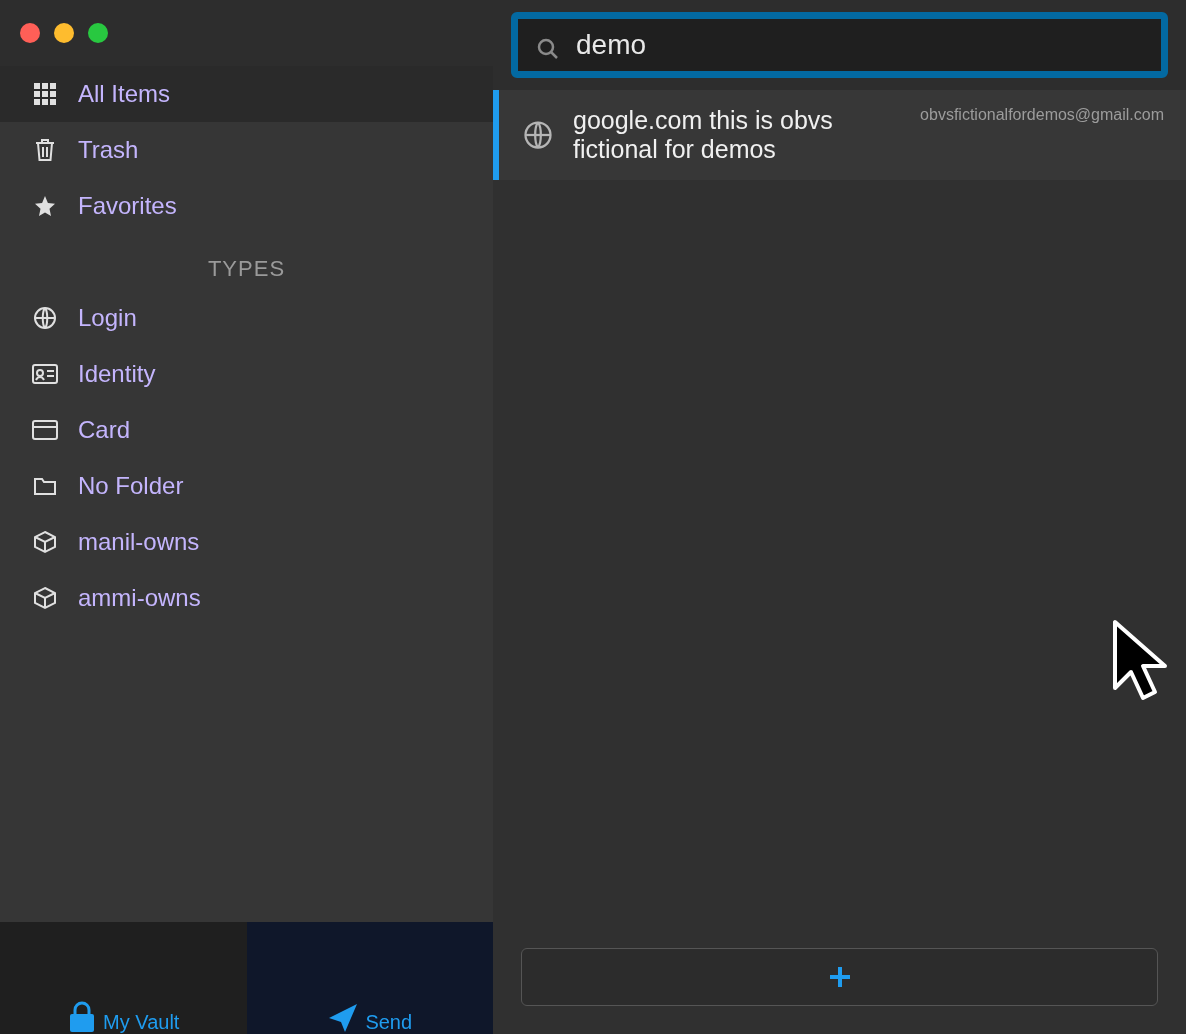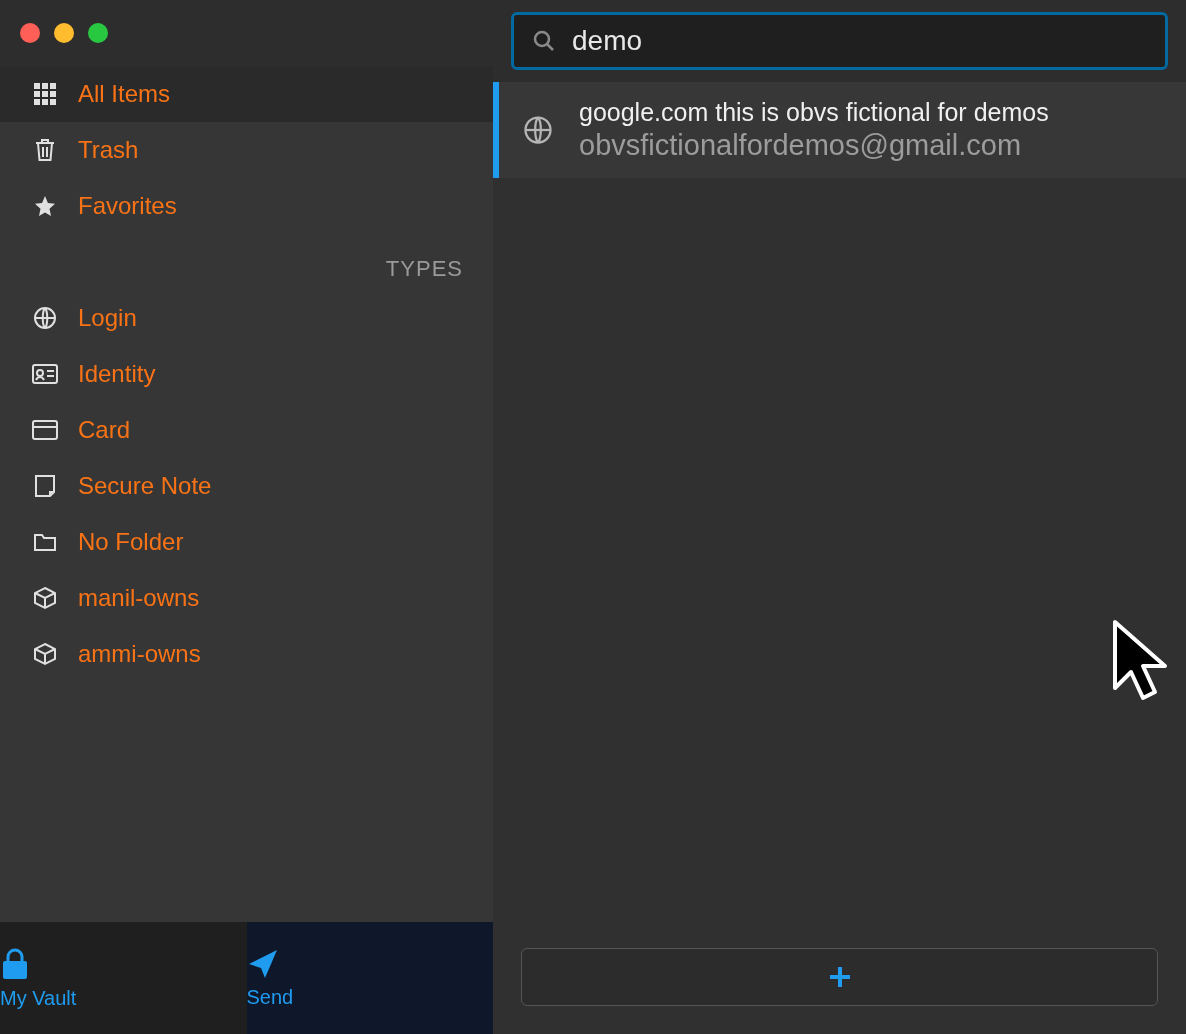--- a/index.html
+++ b/index.html
@@ -8,52 +8,52 @@
 
   
   .sidebar { width:493px; display:flex; flex-direction:column; background:#363636; }
   .titlebar { height:66px; display:flex; align-items:center; padding-left:20px; gap:14px; background:#2d2d2d; }
   .traffic { width:20px; height:20px; border-radius:50%; }
   .traffic.red { background:#ff5f57; }
   .traffic.yellow { background:#febc2e; }
   .traffic.green { background:#28c840; }
 
   .nav { flex:1; overflow:auto; background:#363636; padding-top:0; }
-  .nav-item { display:flex; align-items:center; gap:18px; padding:14px 30px; font-size:24px; color:#f97316; cursor:pointer; }
+  .nav-item { display:flex; align-items:center; gap:18px; padding:14px 30px; font-size:24px; color:#c4b5fd; cursor:pointer; }
   .nav-item.active { background:#2a2a2a; }
   .nav-item .icon { width:30px; display:inline-flex; justify-content:center; color:#e0e0e0; }
-  .nav-header { display:flex; align-items:center; justify-content:flex-end; padding:22px 30px 8px 30px; font-size:22px; letter-spacing:1px; color:#9a9a9a; }
+  .nav-header { display:flex; align-items:center; justify-content:center; padding:22px 30px 8px 30px; font-size:22px; letter-spacing:1px; color:#9a9a9a; }
   .add-btn { color:#9a9a9a; font-size:24px; cursor:pointer; padding:4px 8px; }
 
   .sidebar-tabs { display:flex; height:112px; background:#2b2b2b; }
-  .sidebar-tab { flex:1; display:flex; flex-direction:column; align-items:flex-start; justify-content:center; gap:6px; color:#8a8a8a; cursor:pointer; }
+  .sidebar-tab { flex:1; display:flex; flex-direction:row; align-items:flex-end; justify-content:center; gap:6px; color:#8a8a8a; cursor:pointer; }
   .sidebar-tab.active { background:#222; color:#1f9cef; }
   .sidebar-tab .tab-icon { font-size:32px; }
   .sidebar-tab .tab-label { font-size:20px; }
   .sidebar-tab.active .tab-label { color:#1f9cef; }
   .sidebar-tab:not(.active) .tab-icon, .sidebar-tab:not(.active) .tab-label { color:#b0b0b0; }
   .sidebar-tab.send .tab-icon { color:#1f9cef; }
   .sidebar-tab.send .tab-label { color:#1f9cef; }
   
   .sidebar-tab.vault.active { background:#1f1f1f; }
   .sidebar-tab.send { background:#0f172a; }
 
   
   .main { flex:1; display:flex; flex-direction:column; background:#303030; position:relative; }
   .search-wrap { padding:12px 18px 12px 18px; background:#2d2d2d; }
-  .search { display:flex; align-items:center; gap:16px; background:#1f1f1f; border:3px solid #0369a1; border-radius:6px; padding:10px 18px; }
+  .search { display:flex; align-items:flex-end; gap:16px; background:#1f1f1f; border:7px solid #0369a1; border-radius:6px; padding:10px 18px; }
   .search .icon { color:#8a8a8a; font-size:26px; }
   .search input { flex:1; background:transparent; border:none; outline:none; color:#e8e8e8; font-size:28px; }
 
   .list { flex:1; overflow:auto; background:#303030; }
   .list-item { display:flex; align-items:center; gap:20px; padding:16px 22px 16px 24px; background:#373737; border-left:6px solid #1f9cef; cursor:pointer; }
   .list-item .item-icon { color:#b5b5b5; width:36px; text-align:center; }
-  .list-item .item-text { display:flex; flex-direction:column; gap:2px; }
+  .list-item .item-text { display:flex; flex-direction:row; gap:2px; }
   .list-item .item-title { color:#f0f0f0; font-size:25px; }
-  .list-item .item-sub { color:#9c9c9c; font-size:29px; }
+  .list-item .item-sub { color:#9c9c9c; font-size:16px; }
 
   .cursor { position:absolute; left:616px; top:618px; pointer-events:none; }
 
   .add-bar { padding:20px 28px 28px 28px; background:#303030; }
   .add-big { width:100%; height:58px; border:1px solid #555; border-radius:6px; background:#2c2c2c; display:flex; align-items:center; justify-content:center; color:#1f9cef; font-size:30px; cursor:pointer; }
 
   svg { display:block; }
 </style>
 </head>
 <body>
@@ -139,29 +139,20 @@
       <div class="nav-item">
         <span class="icon">
           <svg width="26" height="20" viewBox="0 0 26 20" fill="none" stroke="currentColor" stroke-width="2">
               <rect x="1" y="1" width="24" height="18" rx="2"></rect>
               <line x1="1" y1="7" x2="25" y2="7"></line>
             </svg>
         </span>
         <span>Card</span>
       </div>
 
-      <div class="nav-item">
-        <span class="icon">
-          <svg width="22" height="24" viewBox="0 0 22 24" fill="none" stroke="currentColor" stroke-width="2">
-              <path d="M2 2h18v16l-4 4H2z"></path>
-              <path d="M16 22v-4h4"></path>
-            </svg>
-        </span>
-        <span>Secure Note</span>
-      </div>
 
 
       <div class="nav-item">
         <span class="icon">
           <svg width="24" height="20" viewBox="0 0 24 20" fill="none" stroke="currentColor" stroke-width="2">
               <path d="M2 3h7l2 3h11v12H2z"></path>
             </svg>
         </span>
         <span>No Folder</span>
       </div>

